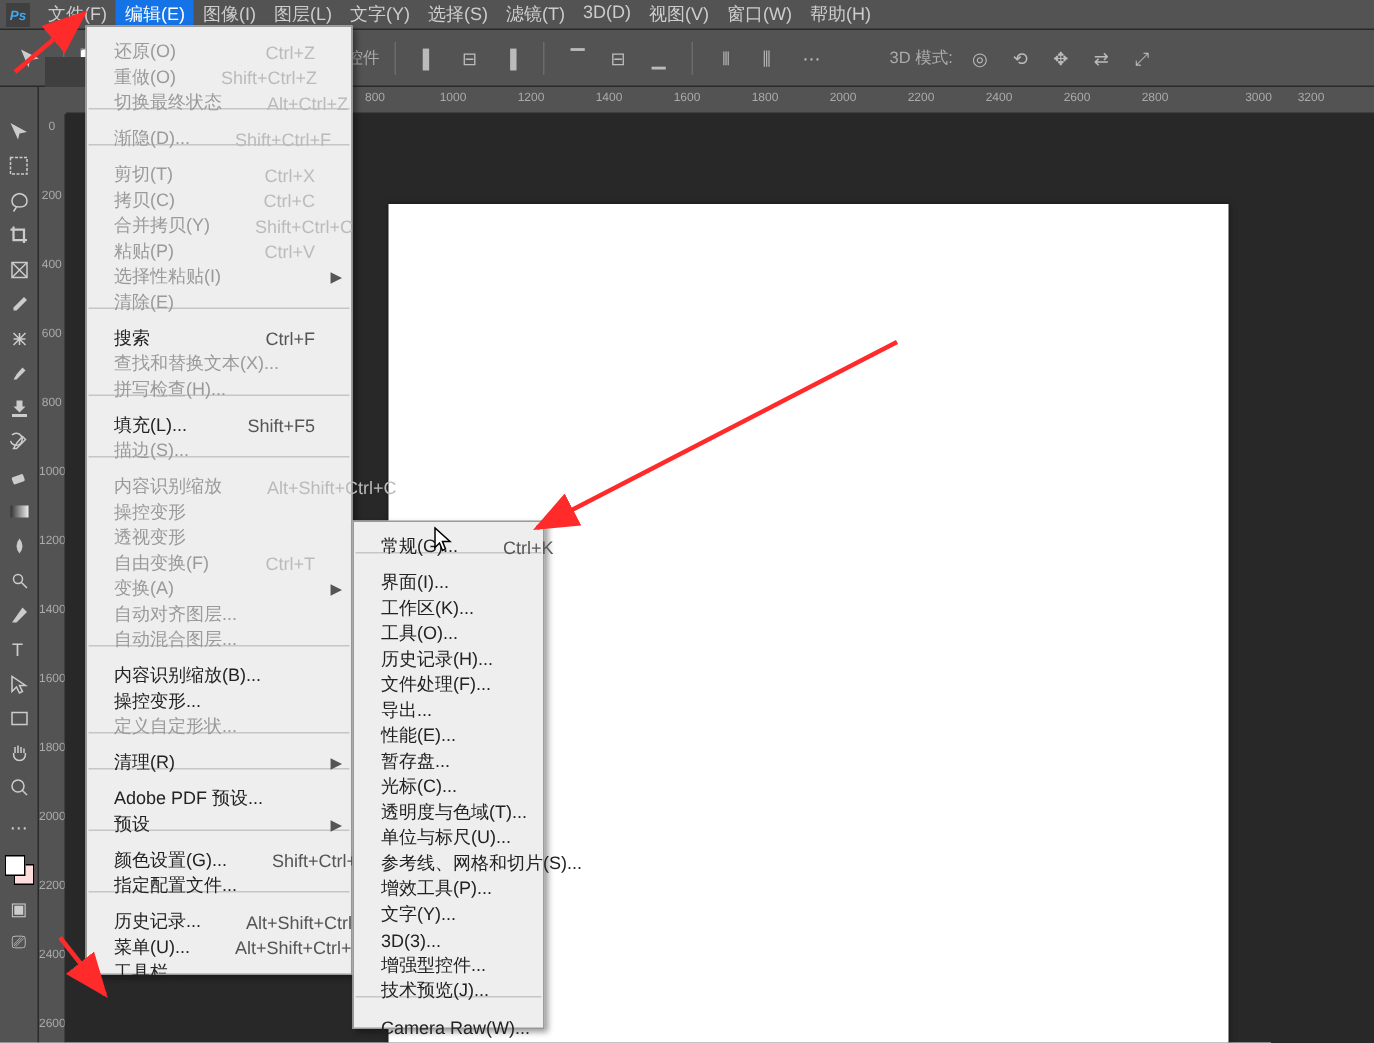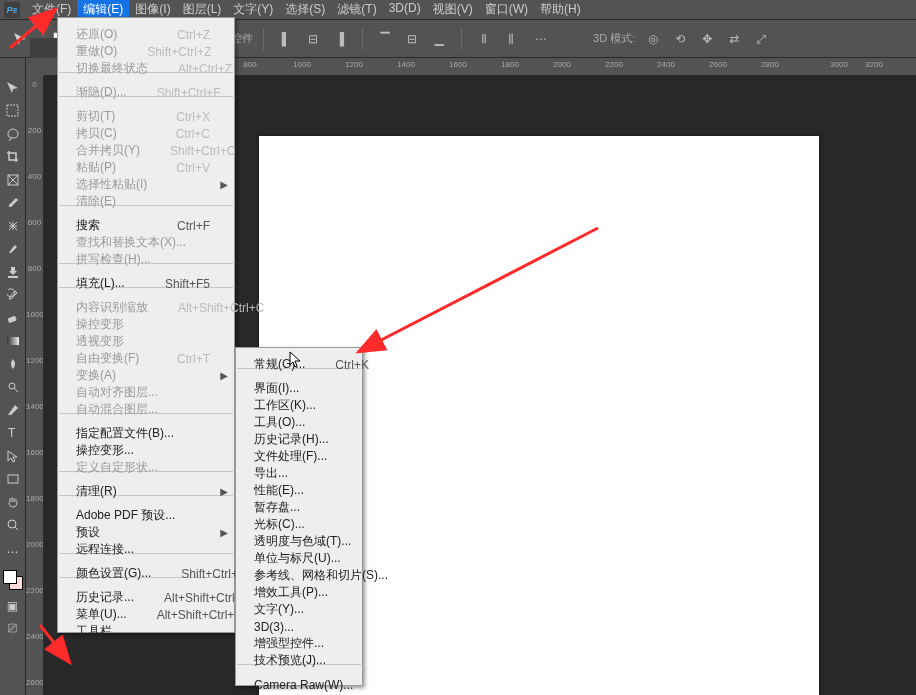--- a/index.html
+++ b/index.html
@@ -338,20 +338,23 @@
       <span class="label">查找和替换文本(X)...</span>
     </div>
     <div class="row disabled">
       <span class="label">拼写检查(H)...</span>
     </div>
     <div class="sep"></div>
     <div class="row">
       <span class="label">填充(L)...</span>
       <span class="shortcut">Shift+F5</span>
     </div>
+    <div class="row disabled">
+      <span class="label">描边(S)...</span>
+    </div>
     <div class="sep"></div>
     <div class="row disabled">
       <span class="label">内容识别缩放</span>
       <span class="shortcut">Alt+Shift+Ctrl+C</span>
     </div>
     <div class="row disabled">
       <span class="label">操控变形</span>
     </div>
     <div class="row disabled">
       <span class="label">透视变形</span>
@@ -365,48 +368,48 @@
       <span class="subarrow">▶</span>
     </div>
     <div class="row disabled">
       <span class="label">自动对齐图层...</span>
     </div>
     <div class="row disabled">
       <span class="label">自动混合图层...</span>
     </div>
     <div class="sep"></div>
     <div class="row">
-      <span class="label">指定配置文件(B)...</span>
+      <span class="label">内容识别缩放(B)...</span>
     </div>
     <div class="row">
       <span class="label">操控变形...</span>
     </div>
     <div class="row disabled">
       <span class="label">定义自定形状...</span>
     </div>
     <div class="sep"></div>
     <div class="row">
       <span class="label">清理(R)</span>
       <span class="subarrow">▶</span>
     </div>
     <div class="sep"></div>
     <div class="row">
       <span class="label">Adobe PDF 预设...</span>
     </div>
     <div class="row">
       <span class="label">预设</span>
       <span class="subarrow">▶</span>
     </div>
-    <div class="row">
-      <span class="label">远程连接...</span>
-    </div>
     <div class="sep"></div>
     <div class="row">
       <span class="label">颜色设置(G)...</span>
       <span class="shortcut">Shift+Ctrl+K</span>
+    </div>
+    <div class="row">
+      <span class="label">指定配置文件...</span>
     </div>
     <div class="sep"></div>
     <div class="row">
       <span class="label">历史记录...</span>
       <span class="shortcut">Alt+Shift+Ctrl+K</span>
     </div>
     <div class="row">
       <span class="label">菜单(U)...</span>
       <span class="shortcut">Alt+Shift+Ctrl+M</span>
     </div>

